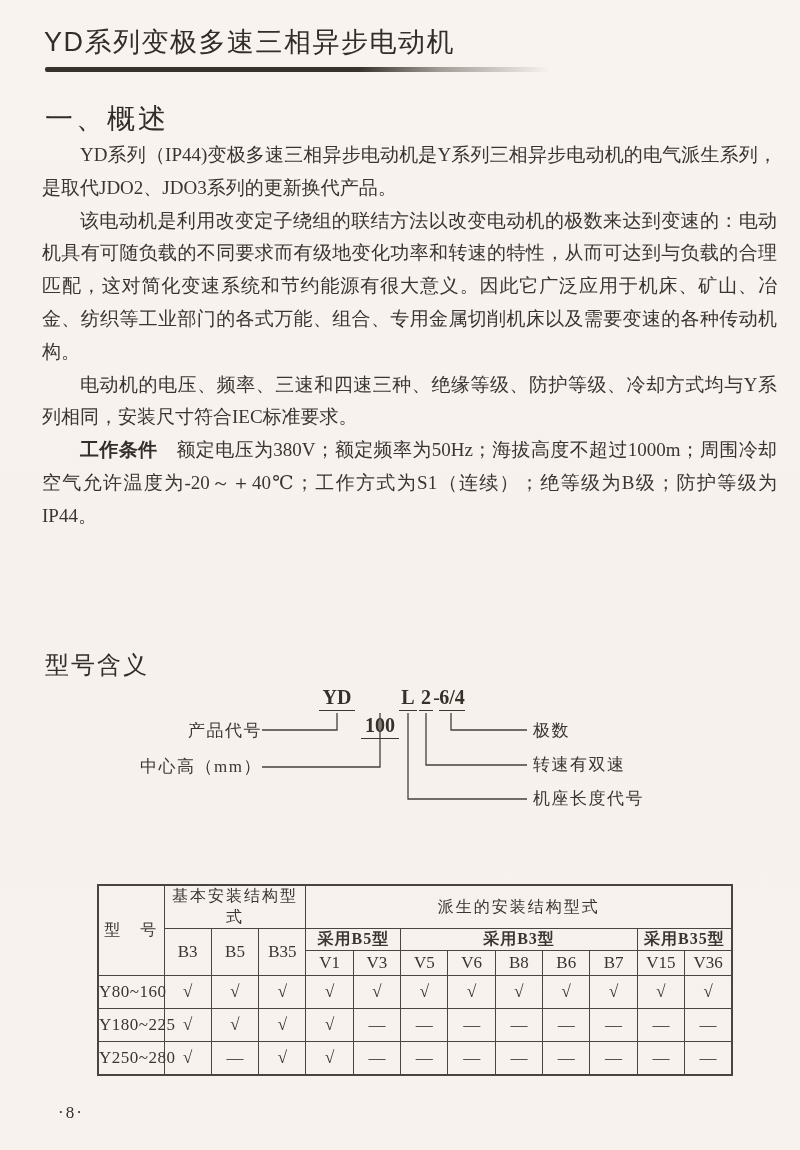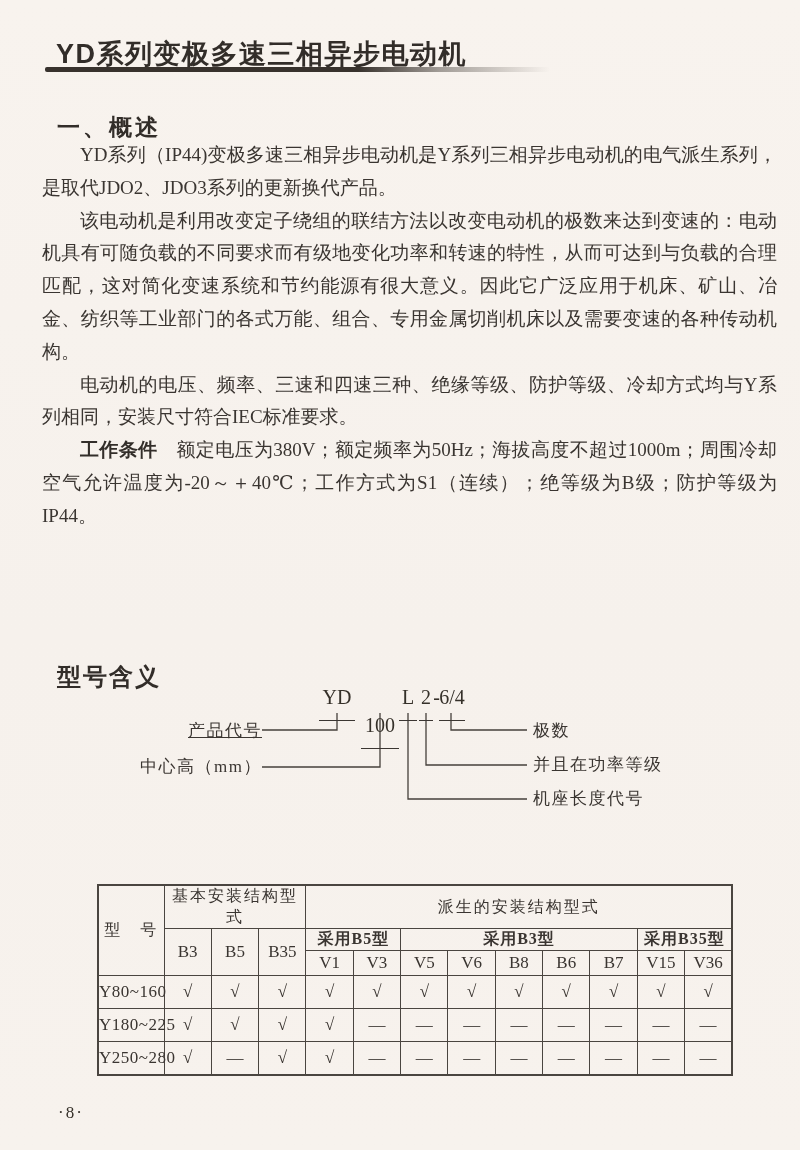--- a/index.html
+++ b/index.html
@@ -2,39 +2,39 @@
 <html><head>
 <meta charset="utf-8">
 <style>
   html,body{margin:0;padding:0;}
   .page{
     position:relative; width:800px; height:1150px; overflow:hidden;
     background:linear-gradient(180deg,#f8f3ee 0%,#f6f1ec 55%,#f7f2ed 100%);
     color:#3a3531;
     font-family:"Liberation Serif","DejaVu Serif",serif;
   }
-  .hd{font-family:"Liberation Sans","DejaVu Sans",sans-serif;font-weight:bold;color:#322d29;margin:12px;}
+  .hd{font-family:"Liberation Sans","DejaVu Sans",sans-serif;font-weight:normal;color:#322d29;margin:0;}
   .title{position:absolute;left:44px;top:24px;font-size:27px;letter-spacing:1.5px;}
   .title-rule{
     position:absolute;left:45px;top:67px;width:505px;height:5px;
     background:linear-gradient(to right,#38322d 0%,#38322d 62%,rgba(90,84,78,.55) 78%,rgba(140,132,125,0) 100%);
     border-radius:2px;
   }
-  .h-overview{position:absolute;left:45px;top:100px;font-size:23px;letter-spacing:3px;text-align:right;}
+  .h-overview{position:absolute;left:45px;top:100px;font-size:28px;letter-spacing:3px;text-align:right;}
   .bodytext{
     position:absolute;left:0;top:139px;width:800px;box-sizing:border-box;
     padding:0 23px 0 42px;font-size:19px;line-height:32.8px;text-align:justify;
   }
   .bodytext p{margin:0;text-indent:2em;}
   .wc-label{font-weight:bold;font-family:Liberation Serif, serif;margin-right:19px;color:#332e2a;}
   .h-model{position:absolute;left:45px;top:649px;font-size:24px;letter-spacing:2px;}
   .diagram{position:absolute;left:0;top:684px;width:800px;height:132px;}
   .diagram svg{position:absolute;left:0;top:0;}
   .mpart{position:absolute;top:2px;font-size:20px;line-height:22px;text-align:center;color:#353029;}
-  .u{border-bottom:1.5px solid #3b3632;padding-bottom:12px;}
+  .u{border-bottom:1.5px solid #3b3632;padding-bottom:2px;font-weight:bold;}
   .dlabel{position:absolute;font-size:17px;letter-spacing:1.5px;color:#3a3531;line-height:18px;}
   .dl-left{text-align:right;width:144px;left:118px;}
   .dl-right{left:533px;text-align:left;}
   .h-mount{position:absolute;left:45px;top:834px;font-size:23px;letter-spacing:2.5px;}
   table.mount{
     position:absolute;left:97px;top:884px;width:636px;
     border-collapse:collapse;table-layout:fixed;
     border:2px solid #4a4540;color:#3a3531;
   }
   table.mount th,table.mount td{border:1px solid #4a4540;text-align:center;padding:0;font-weight:normal;}
@@ -73,24 +73,24 @@
       <polyline points="527,46 451,46 451,29" fill="none" stroke="#45403b" stroke-width="1.3"></polyline>
       <polyline points="527,81 426,81 426,29" fill="none" stroke="#45403b" stroke-width="1.3"></polyline>
       <polyline points="527,115 408,115 408,29" fill="none" stroke="#45403b" stroke-width="1.3"></polyline>
     </svg>
     <span class="mpart u" style="left:319px;width:36px;">YD</span>
     <span class="mpart u" style="left:361px;width:38px;margin-top:28px;">100</span>
     <span class="mpart u" style="left:399px;width:18px;">L</span>
     <span class="mpart u" style="left:419px;width:14px;">2</span>
     <span class="mpart" style="left:433px;width:7px;">-</span>
     <span class="mpart u" style="left:439px;width:26px;">6/4</span>
-    <span class="dlabel dl-left" style="top:38px;text-decoration:underline;">产品代号</span>
+    <span class="dlabel dl-left" style="top:38px;">产品代号</span>
     <span class="dlabel dl-left" style="top:74px;">中心高（mm）</span>
     <span class="dlabel dl-right" style="top:38px;">极数</span>
-    <span class="dlabel dl-right" style="top:72px;">并且在功率等级</span>
+    <span class="dlabel dl-right" style="top:72px;">转速有双速</span>
     <span class="dlabel dl-right" style="top:106px;">机座长度代号</span>
   </div>
 
 
   <table class="mount">
     <colgroup>
         <col style="width:66px;">
         <col>
         <col>
         <col>

